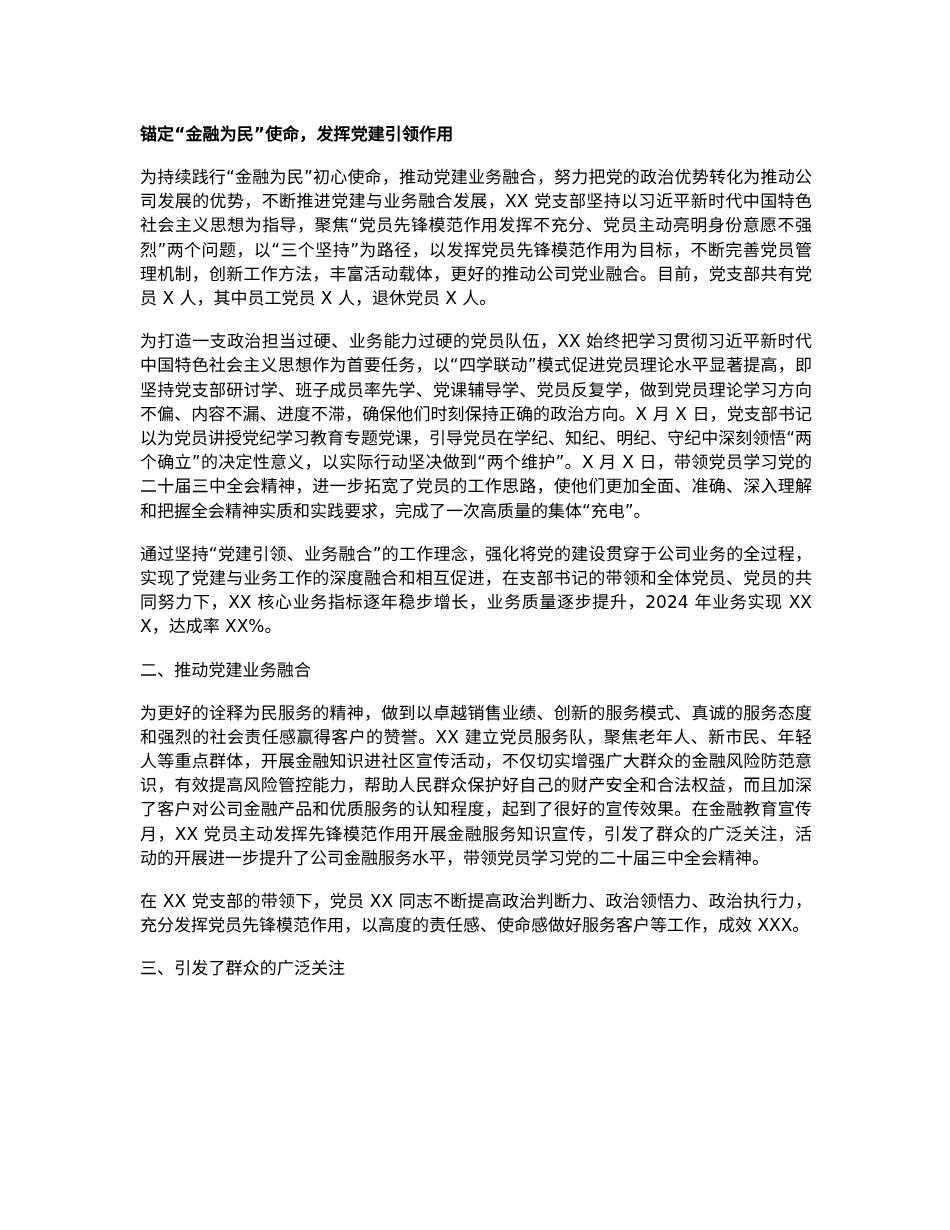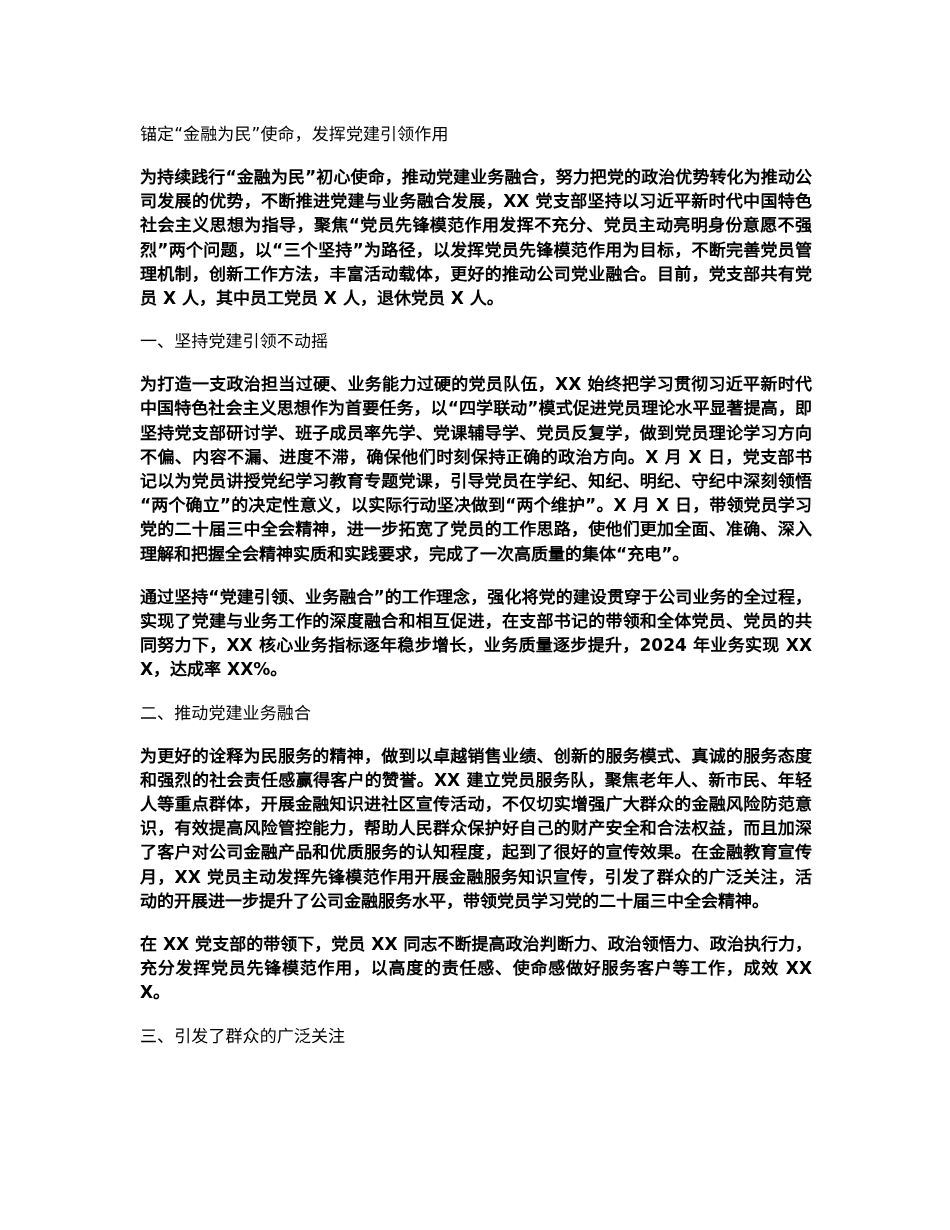--- a/index.html
+++ b/index.html
@@ -27,21 +27,21 @@
   }
 
   .doc-body {
     width: 672px;
   }
 
   
   .doc-title {
     font-size: 17px;
     line-height: 24px;
-    font-weight: 400;
+    font-weight: 700;
     letter-spacing: 0.1px;
     margin: 0 0 19px 0;
     text-align: left;
     white-space: nowrap;
   }
 
   
   .section-heading {
     font-size: 17px;
     line-height: 24px;
@@ -49,21 +49,21 @@
     letter-spacing: 0.1px;
     margin: 0 0 19px 0;
     text-align: left;
     white-space: nowrap;
   }
 
   
   .para {
     font-size: 17px;
     line-height: 24.2px;
-    font-weight: 700;
+    font-weight: 400;
     margin: 0 0 19px 0;
     text-align: justify;
     text-justify: inter-ideograph;
     letter-spacing: 0;
     word-break: break-all;
   }
 
   .para:last-child {
     margin-bottom: 0;
   }
@@ -76,21 +76,20 @@
 </head>
 <body>
 
 <div class="page">
   <div class="doc-body">
 
     <h1 class="doc-title">锚定“金融为民”使命，发挥党建引领作用</h1>
 
     <p class="para">为持续践行“金融为民”初心使命，推动党建业务融合，努力把党的政治优势转化为推动公司发展的优势，不断推进党建与业务融合发展，XX 党支部坚持以习近平新时代中国特色社会主义思想为指导，聚焦“党员先锋模范作用发挥不充分、党员主动亮明身份意愿不强烈”两个问题，以“三个坚持”为路径，以发挥党员先锋模范作用为目标，不断完善党员管理机制，创新工作方法，丰富活动载体，更好的推动公司党业融合。目前，党支部共有党员 X 人，其中员工党员 X 人，退休党员 X 人。</p>
 
-    <h2 class="section-heading">一、坚持党建引领不动摇</h2>
 
     <p class="para">为打造一支政治担当过硬、业务能力过硬的党员队伍，XX 始终把学习贯彻习近平新时代中国特色社会主义思想作为首要任务，以“四学联动”模式促进党员理论水平显著提高，即坚持党支部研讨学、班子成员率先学、党课辅导学、党员反复学，做到党员理论学习方向不偏、内容不漏、进度不滞，确保他们时刻保持正确的政治方向。X 月 X 日，党支部书记以为党员讲授党纪学习教育专题党课，引导党员在学纪、知纪、明纪、守纪中深刻领悟“两个确立”的决定性意义，以实际行动坚决做到“两个维护”。X 月 X 日，带领党员学习党的二十届三中全会精神，进一步拓宽了党员的工作思路，使他们更加全面、准确、深入理解和把握全会精神实质和实践要求，完成了一次高质量的集体“充电”。</p>
 
     <p class="para">通过坚持“党建引领、业务融合”的工作理念，强化将党的建设贯穿于公司业务的全过程，实现了党建与业务工作的深度融合和相互促进，在支部书记的带领和全体党员、党员的共同努力下，XX 核心业务指标逐年稳步增长，业务质量逐步提升，2024 年业务实现 XXX，达成率 XX%。</p>
 
     <h2 class="section-heading">二、推动党建业务融合</h2>
 
     <p class="para">为更好的诠释为民服务的精神，做到以卓越销售业绩、创新的服务模式、真诚的服务态度和强烈的社会责任感赢得客户的赞誉。XX 建立党员服务队，聚焦老年人、新市民、年轻人等重点群体，开展金融知识进社区宣传活动，不仅切实增强广大群众的金融风险防范意识，有效提高风险管控能力，帮助人民群众保护好自己的财产安全和合法权益，而且加深了客户对公司金融产品和优质服务的认知程度，起到了很好的宣传效果。在金融教育宣传月，XX 党员主动发挥先锋模范作用开展金融服务知识宣传，引发了群众的广泛关注，活动的开展进一步提升了公司金融服务水平，带领党员学习党的二十届三中全会精神。</p>
 
     <p class="para">在 XX 党支部的带领下，党员 XX 同志不断提高政治判断力、政治领悟力、政治执行力，充分发挥党员先锋模范作用，以高度的责任感、使命感做好服务客户等工作，成效 XXX。</p>

